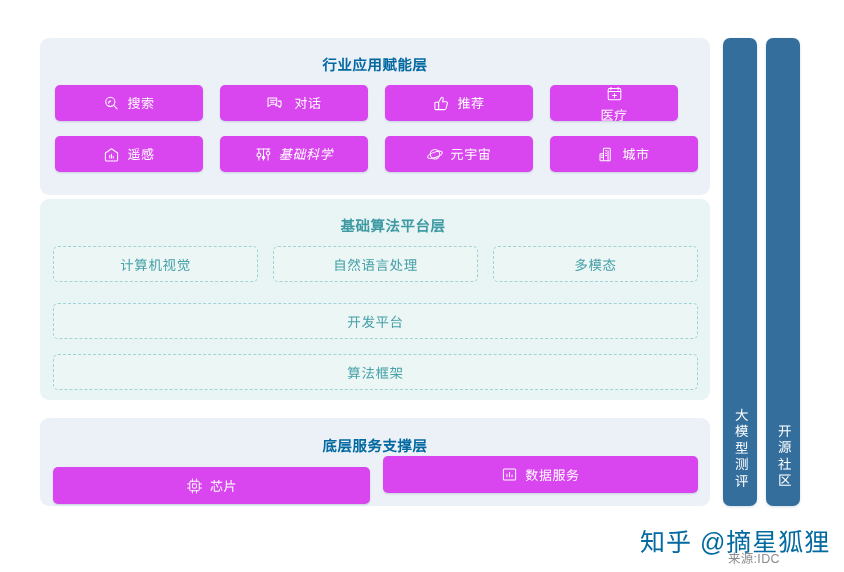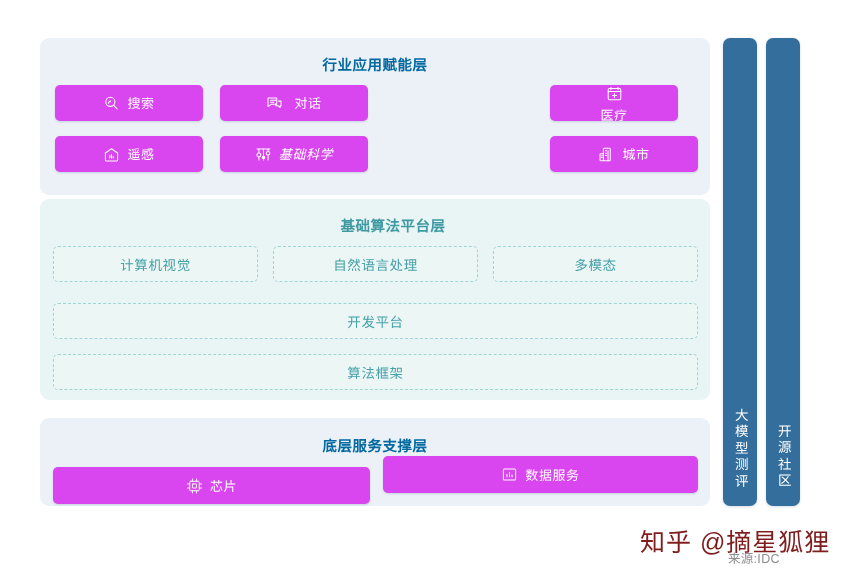--- a/index.html
+++ b/index.html
@@ -108,21 +108,21 @@
     text-orientation: upright;
     white-space: nowrap;
   }
 
   
   .watermark {
     position: absolute;
     left: 640px;
     top: 522px;
     font-size: 25px;
-    color: #7f1d1d;
+    color: #0369a1;
     letter-spacing: 1px;
     white-space: nowrap;
     user-select: none;
   }
   .source {
     position: absolute;
     left: 728px;
     top: 548px;
     font-size: 12.5px;
     color: #8d8d92;
@@ -154,20 +154,30 @@
     <span class="ico">
       <svg width="17" height="17" viewBox="0 0 20 20" fill="none" stroke="#ffffff" stroke-width="1.2" stroke-linejoin="round" stroke-linecap="round">
         <path d="M2.4 3.4 h10.2 v7.6 h-6.4 l-3.8 2.6 v-2.6 h0 z"></path>
         <path d="M5.2 6.2 h6.4 M5.2 8.4 h4.2"></path>
         <path d="M14.6 7.2 h3.1 v5.4 h-1.1 v2.1 l-2.6 -2.1 h-2.4 v-2.2"></path>
       </svg>
     </span>
     <span class="lbl">对话</span>
   </div>
 
+  <div class="pill" style="left:385px; top:85px; width:148px; height:36px;">
+    <span class="ico">
+      <svg width="17" height="17" viewBox="0 0 20 20" fill="none" stroke="#ffffff" stroke-width="1.2" stroke-linejoin="round" stroke-linecap="round">
+        <path d="M6.6 17.2 V8.4 l3.4 -5.6 c1.5 -.3 2.3 .7 2 2.1 l-.8 3.1 h4.1
+                 c1.2 0 1.9 .9 1.6 2 l-1.5 5.6 c-.2 .9 -.9 1.6 -1.9 1.6 z"></path>
+        <rect x="2.2" y="8.4" width="4.4" height="8.8" rx="1"></rect>
+      </svg>
+    </span>
+    <span class="lbl">推荐</span>
+  </div>
 
   <div class="pill" style="left:550px; top:85px; width:128px; height:36px;flex-direction:column;">
     <span class="ico">
       <svg width="17" height="17" viewBox="0 0 20 20" fill="none" stroke="#ffffff" stroke-width="1.2" stroke-linejoin="round" stroke-linecap="round">
         <rect x="2.6" y="4.2" width="14.8" height="13.2" rx="1.4"></rect>
         <path d="M2.6 7.6 h14.8"></path>
         <path d="M5.8 2.6 v3 M14.2 2.6 v3"></path>
         <path d="M10 10 v4.6 M7.7 12.3 h4.6"></path>
       </svg>
     </span>
@@ -191,20 +201,29 @@
         <path d="M4.6 3.4 v4.6 M10 3.4 v8.4 M15.4 3.4 v3"></path>
         <circle cx="4.6" cy="10.6" r="2.3"></circle>
         <circle cx="15.4" cy="8.6" r="2.1"></circle>
         <path d="M10 11.8 v4.8 M4.6 12.9 v3.7 M15.4 10.7 v5.9"></path>
         <circle cx="10" cy="13.6" r="1.5"></circle>
       </svg>
     </span>
     <span class="lbl">基础科学</span>
   </div>
 
+  <div class="pill" style="left:385px; top:136px; width:148px; height:36px;">
+    <span class="ico">
+      <svg width="17" height="17" viewBox="0 0 20 20" fill="none" stroke="#ffffff" stroke-width="1.2" stroke-linecap="round">
+        <circle cx="9.4" cy="9.6" r="5.6"></circle>
+        <ellipse cx="9.4" cy="10.4" rx="9" ry="3.1" transform="rotate(-20 9.4 10.4)"></ellipse>
+      </svg>
+    </span>
+    <span class="lbl">元宇宙</span>
+  </div>
 
   <div class="pill" style="left:550px; top:136px; width:148px; height:36px;">
     <span class="ico">
       <svg width="17" height="17" viewBox="0 0 20 20" fill="none" stroke="#ffffff" stroke-width="1.2" stroke-linejoin="round" stroke-linecap="round">
         <rect x="6.4" y="2.6" width="8" height="14.8" rx=".8"></rect>
         <rect x="2.4" y="9" width="4" height="8.4" rx=".8"></rect>
         <path d="M8.8 5.6 h1.4 M8.8 8.4 h1.4 M8.8 11.2 h1.4"></path>
         <path d="M11.8 5.6 v11.8"></path>
         <path d="M4 11.4 h1 M4 13.6 h1"></path>
       </svg>

